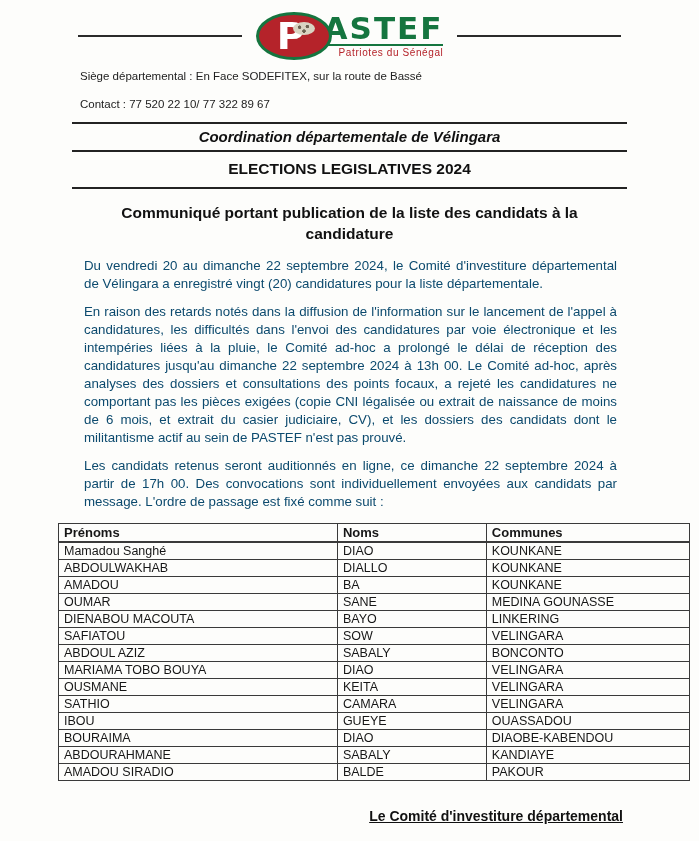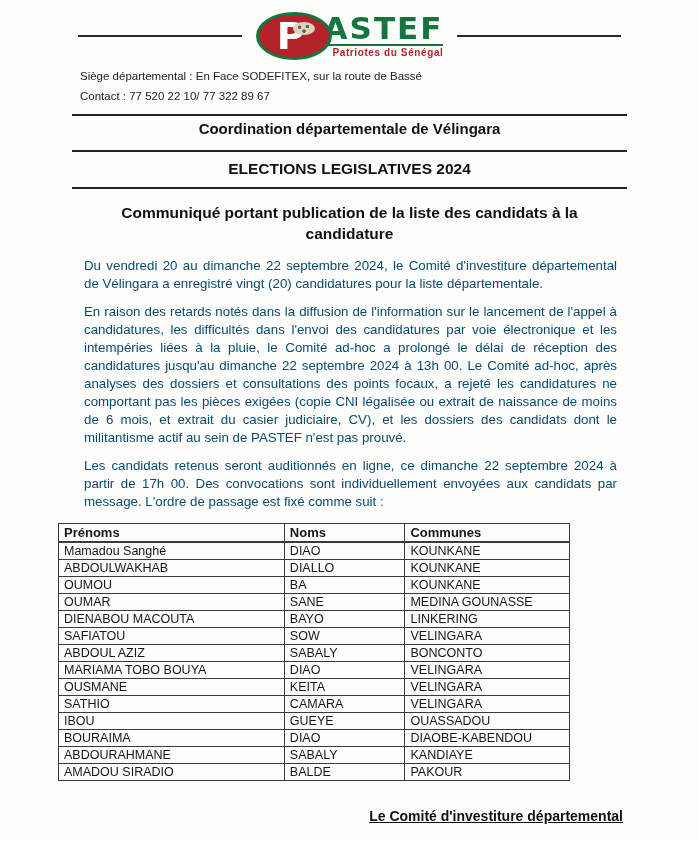--- a/index.html
+++ b/index.html
@@ -61,42 +61,42 @@
     color: #15753f;
     font-weight: bold;
     font-size: 31px;
     line-height: 0.95;
     letter-spacing: 2px;
     font-family: "DejaVu Sans", sans-serif;
   }
   .wordmark-underline { width: 100%; height: 2px; background: #15753f; margin-top: 1px; }
   .tagline {
     color: #b5232a;
-    font-weight: bold;
+    font-weight: normal;
     font-size: 10px;
     letter-spacing: 0.6px;
     margin-top: 1px;
     align-self: flex-end;
   }
 
   
   .address-block { padding: 0 80px; margin-top: 8px; }
   .address-line { font-size: 11.5px; color: #222; margin-top: 6px; }
-  .address-line + .address-line { margin-top: 8px; }
+  .address-line + .address-line { margin-top: 16px; }
 
   
   .ruled-headings { margin: 12px 72px 0 72px; }
   .hrule { height: 2px; background: #232323; }
   .ruled-heading {
     text-align: center;
     font-weight: bold;
     font-size: 15px;
     color: #111;
   }
-  .ruled-heading.first { padding: 4px 0 13px 0; }
+  .ruled-heading.first { padding: 4px 0 5px 0; font-style: italic; }
   .ruled-heading.second { padding: 8px 0 9px 0; font-size: 15.5px; }
 
   
   .doc-title {
     margin: 14px auto 12px auto;
     max-width: 540px;
     text-align: center;
     font-weight: bold;
     font-size: 15.5px;
     line-height: 1.35;
@@ -110,21 +110,21 @@
     line-height: 18px;
     text-align: justify;
     color: #0c4a6e;
     margin-bottom: 10px;
     margin-top: 8px;
   }
   .body-copy p:last-child { margin-bottom: 0; }
 
   
   .candidates-table {
-    width: 512px;
+    width: 632px;
     margin: 12px auto 0 58px;
     border-collapse: collapse;
     table-layout: fixed;
   }
   .candidates-table th, .candidates-table td {
     border: 1px solid #3a3a3a;
     font-size: 12.5px;
     padding: 1px 5px;
     height: 17px;
     text-align: left;
@@ -201,21 +201,21 @@
         <td>Mamadou Sanghé</td>
         <td>DIAO</td>
         <td>KOUNKANE</td>
       </tr>
         <tr>
         <td>ABDOULWAKHAB</td>
         <td>DIALLO</td>
         <td>KOUNKANE</td>
       </tr>
         <tr>
-        <td>OUMOU</td>
+        <td>AMADOU</td>
         <td>BA</td>
         <td>KOUNKANE</td>
       </tr>
         <tr>
         <td>OUMAR</td>
         <td>SANE</td>
         <td>MEDINA GOUNASSE</td>
       </tr>
         <tr>
         <td>DIENABOU MACOUTA</td>

